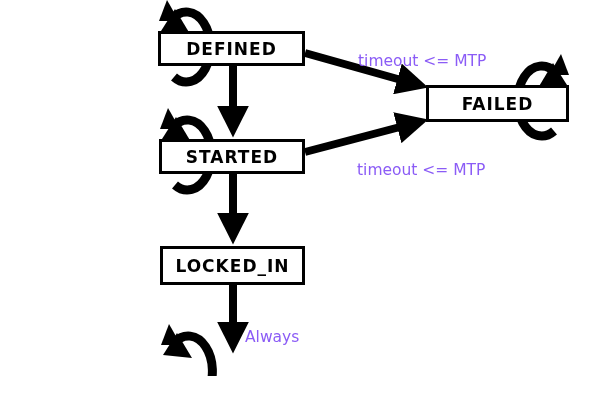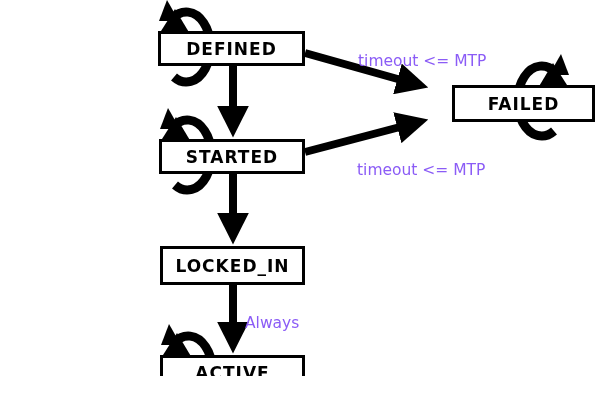--- a/index.html
+++ b/index.html
@@ -38,30 +38,30 @@
   }
   .edge-label {
     position: absolute;
     font-weight: normal;
     font-size: 15.5px;
     color: #8b5cf6;
     white-space: nowrap;
     margin-top: 13px;
   }
   #state-defined   { left: 158px; top: 31px;  width: 147px; height: 35px; }
-  #state-failed    { left: 452px; top: 85px;  width: 143px; height: 37px; }
+  #state-failed    { left: 426px; top: 85px;  width: 143px; height: 37px; }
   #state-started   { left: 159px; top: 139px; width: 146px; height: 35px; }
   #state-locked-in { left: 160px; top: 246px; width: 145px; height: 39px; }
   #state-active    { left: 160px; top: 355px; width: 145px; height: 35px; }
 
   #label-timeout-top    { left: 358px; top: 39px;  }
   #label-starttime      { left: 1px;   top: 88px;  }
   #label-timeout-bottom { left: 357px; top: 148px; }
   #label-condition      { left: 242px; top: 191px; font-size: 15px; }
-  #label-always         { left: 245px; top: 301px; }
+  #label-always         { left: 245px; top: 315px; }
 </style>
 </head>
 <body>
 
 <div id="stage">
 
   <svg id="arrow-layer" viewBox="0 0 601 406" xmlns="http://www.w3.org/2000/svg">
     <defs>
       <marker id="ah" viewBox="0 0 10 10" refX="7" refY="5" markerWidth="4" markerHeight="4" orient="auto">
         <path d="M 0 0 L 10 5 L 0 10 z" fill="#000000"></path>
@@ -86,21 +86,20 @@
   </svg>
 
   <div id="state-defined" class="state-box">DEFINED</div>
 
   <div id="state-failed" class="state-box">FAILED</div>
 
   <div id="state-locked-in" class="state-box">LOCKED_IN</div>
 
   <div id="state-started" class="state-box">STARTED</div>
 
-  <div id="state-active" class="state-box">ACTIVE</div>
 
   <div id="label-timeout-top" class="edge-label">timeout &lt;= MTP</div>
 
 
   <div id="label-timeout-bottom" class="edge-label">timeout &lt;= MTP</div>
 
 
   <div id="label-always" class="edge-label">Always</div>
 
 </div>

